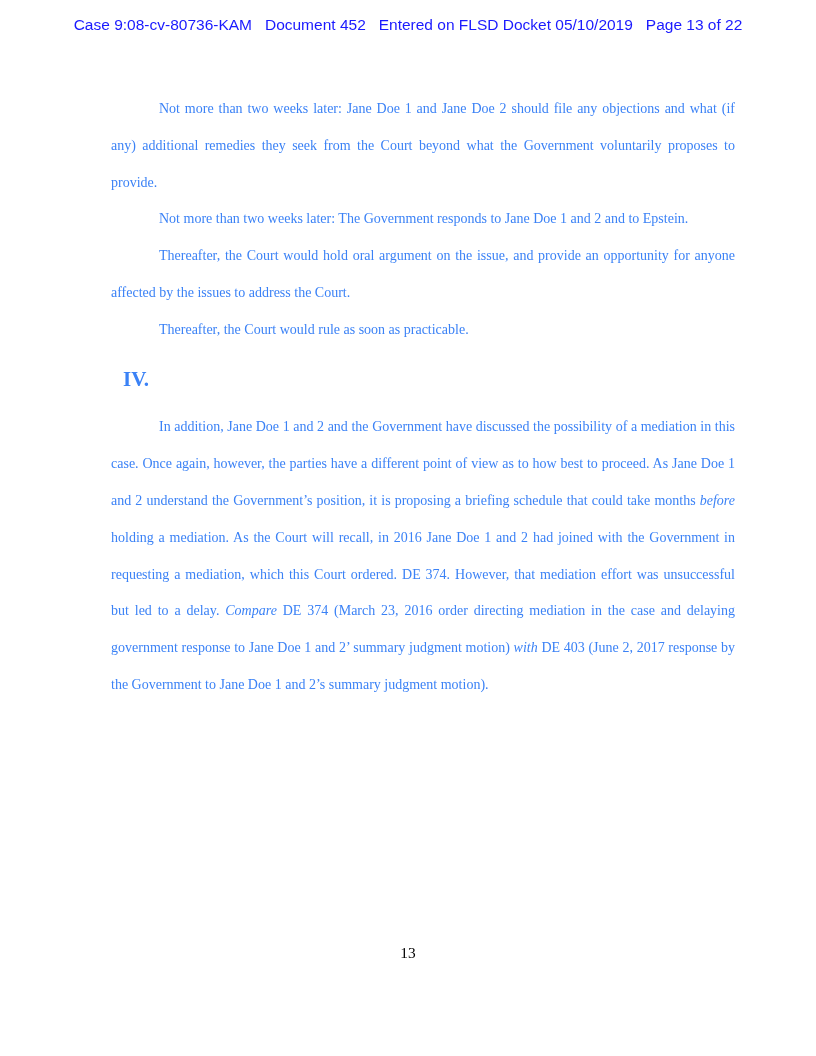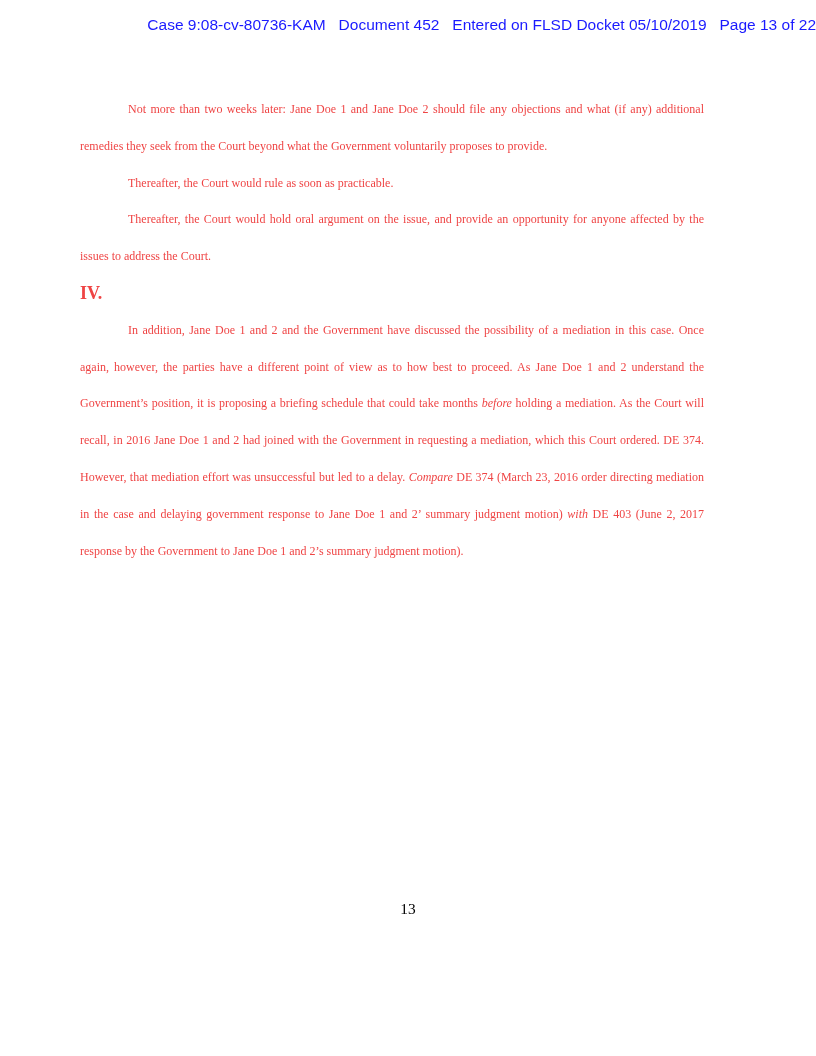--- a/index.html
+++ b/index.html
@@ -11,73 +11,74 @@
       width: 816px;
       height: 1056px;
       position: relative;
       overflow: hidden;
     }
     .docket-header {
       position: absolute;
       top: 16px;
       left: 0;
       width: 816px;
-      text-align: right;
+      text-align: center;
       font-family: "Liberation Sans", sans-serif;
       font-size: 15.5px;
       color: #1a1aff;
       white-space: pre;
       letter-spacing: 0px;
     }
     .page-body {
       position: absolute;
       top: 91px;
-      left: 80px;
+      left: 111px;
       width: 624px;
       font-family: "Liberation Serif", serif;
-      font-size: 12px;
-      color: #ef4444;
+      font-size: 14px;
+      color: #3b82f6;
       line-height: 36.8px;
     }
     .para {
       margin: 0;
       text-align: justify;
       text-indent: 48px;
     }
     .heading {
-      margin: 0;
+      margin: 12px;
       font-weight: bold;
       display: flex;
       line-height: 36.8px;
     }
     .heading .num {
       width: 48px;
       display: inline-block;
     }
     .page-number {
       position: absolute;
-      top: 900px;
+      top: 944px;
       left: 0;
       width: 816px;
       text-align: center;
       font-family: "Liberation Serif", serif;
       font-size: 15.4px;
       color: #000000;
     }
     em { font-style: italic; }
   </style>
 </head>
 <body>
 
 <div class="docket-header"><span>Case 9:08-cv-80736-KAM</span>   <span>Document 452</span>   <span>Entered on FLSD Docket 05/10/2019</span>   <span>Page 13 of 22</span></div>
 
 <div class="page-body">
   <p class="para">Not more than two weeks later: Jane Doe 1 and Jane Doe 2 should file any objections and what (if any) additional remedies they seek from the Court beyond what the Government voluntarily proposes to provide.</p>
+  <p class="para">Not more than two weeks later: The Government responds to Jane Doe 1 and 2 and to Epstein.</p>
+  <p class="para">Thereafter, the Court would hold oral argument on the issue, and provide an opportunity for anyone affected by the issues to address the Court.</p>
   <p class="para">Thereafter, the Court would rule as soon as practicable.</p>
-  <p class="para">Thereafter, the Court would hold oral argument on the issue, and provide an opportunity for anyone affected by the issues to address the Court.</p>
 
   <h2 class="heading">
     <span class="num">IV.</span>
   </h2>
 
   <p class="para"><span>In addition, Jane Doe 1 and 2 and the Government have discussed the possibility of a mediation in this case.  Once again, however, the parties have a different point of view as to how best to proceed.  As Jane Doe 1 and 2 understand the Government’s position, it is proposing a briefing schedule that could take months </span><em>before</em><span> holding a mediation.   As the Court will recall, in 2016 Jane Doe 1 and 2 had joined with the Government in requesting a mediation, which this Court ordered.  DE 374.  However, that mediation effort was unsuccessful but led to a delay. </span><em>Compare</em><span> DE 374 (March 23, 2016 order directing mediation in the case and delaying government response to Jane Doe 1 and 2’ summary judgment motion) </span><em>with</em><span> DE 403 (June 2, 2017 response by the Government to Jane Doe 1 and 2’s summary judgment motion).</span></p>
 </div>
 
 <div class="page-number">13</div>
 

